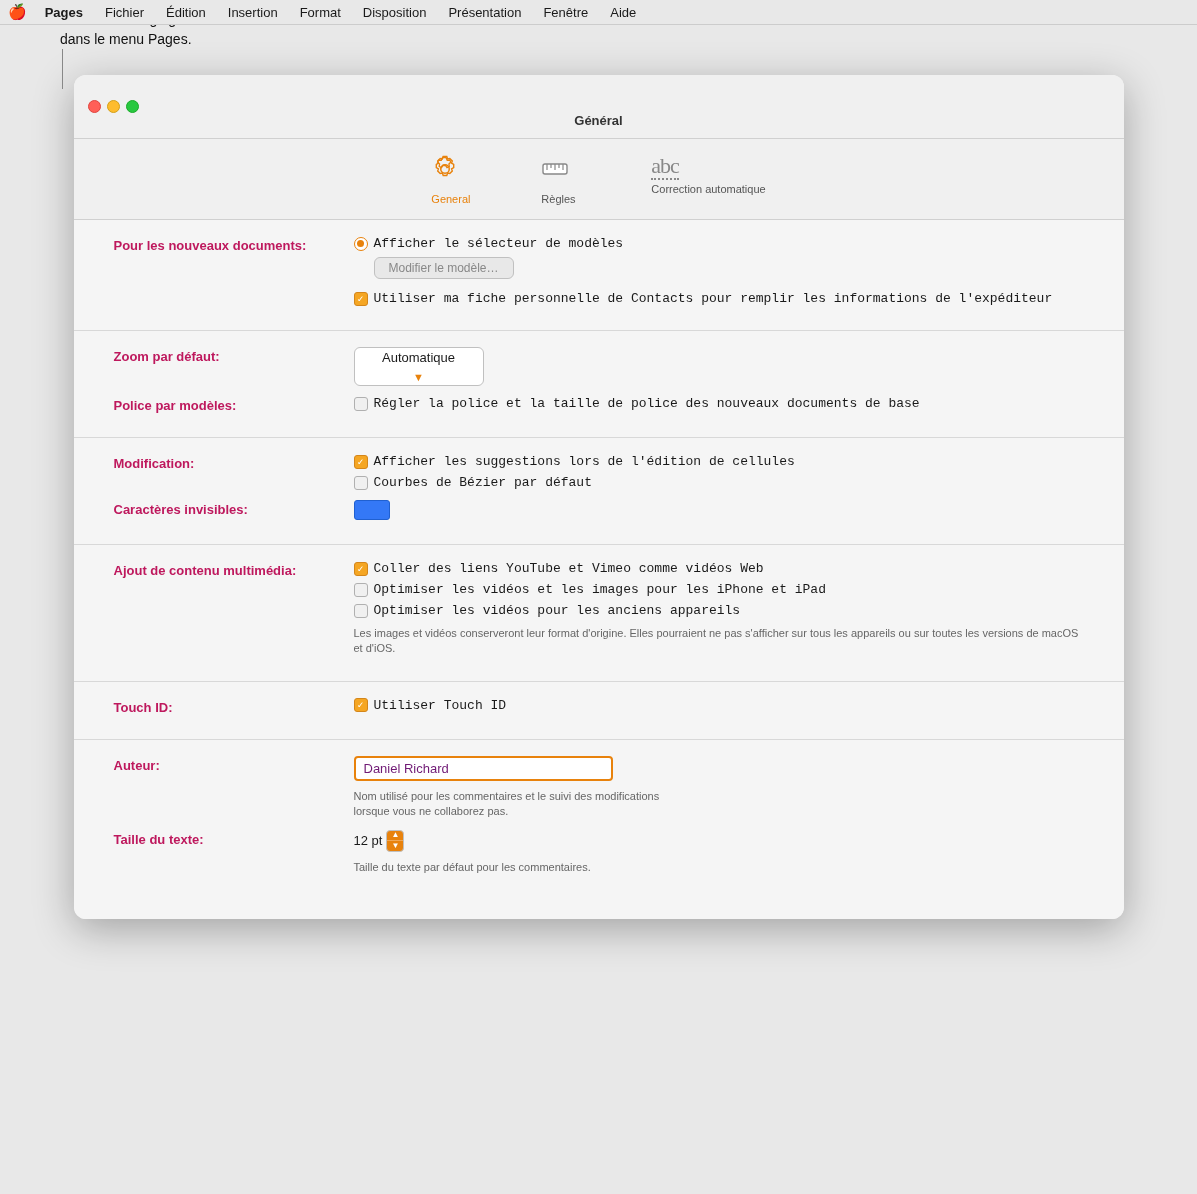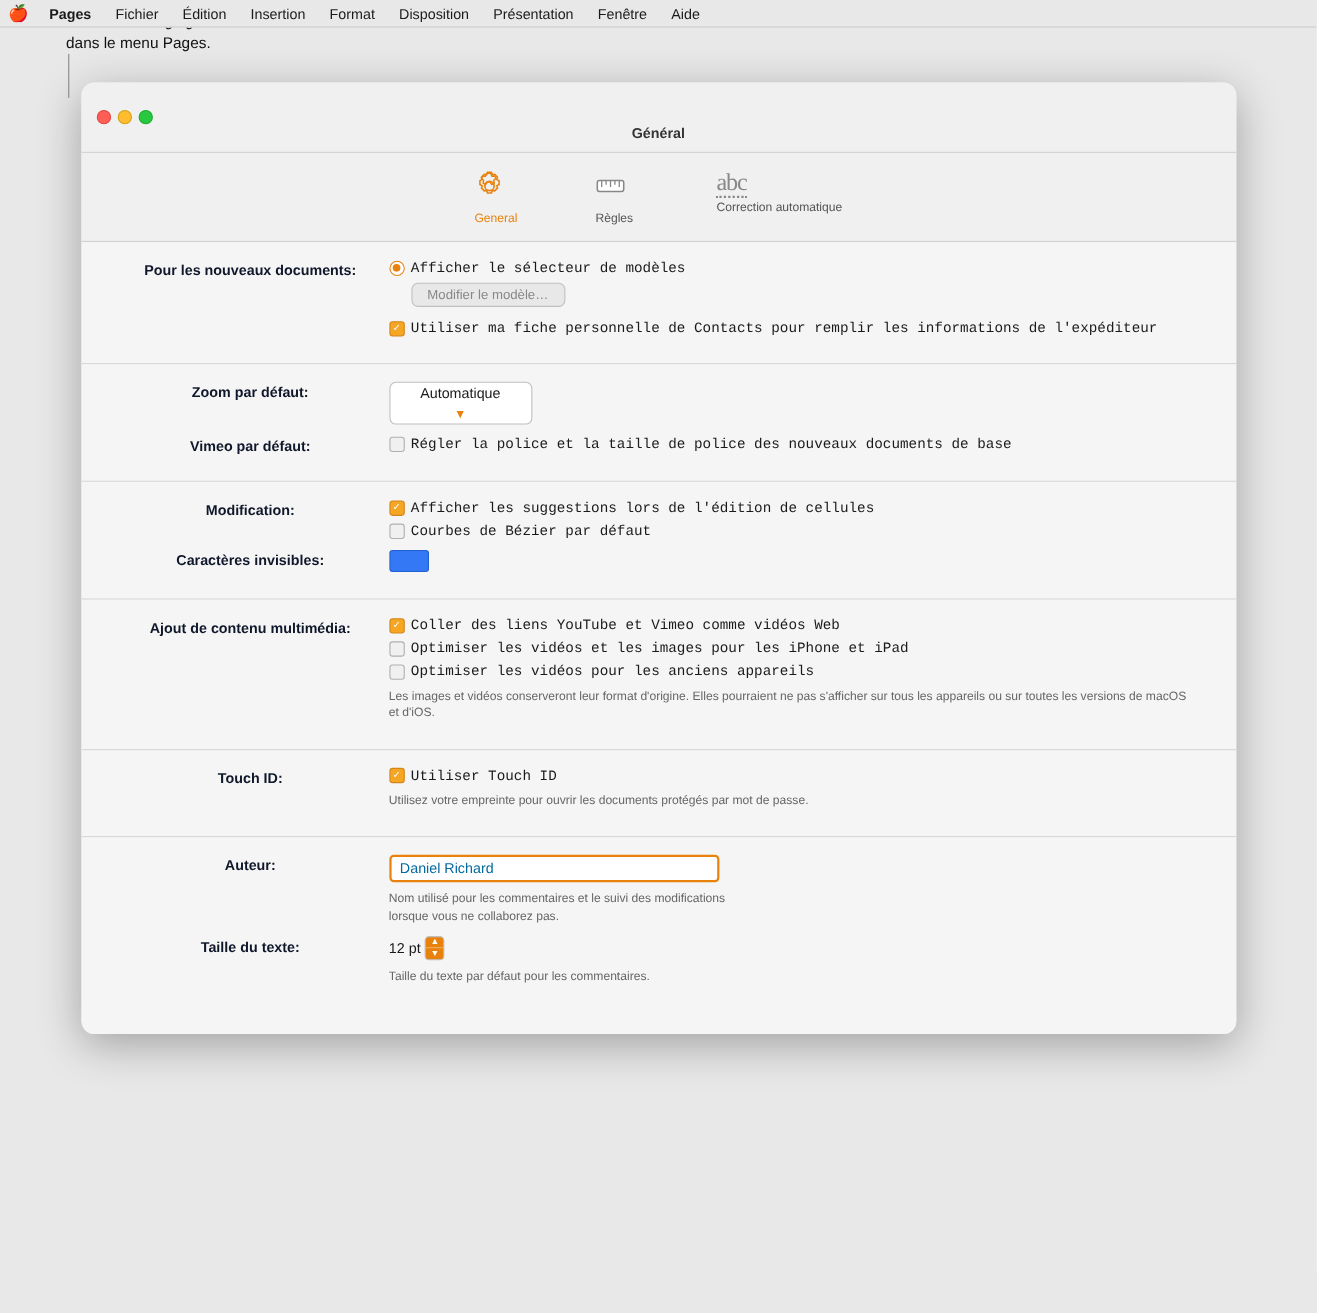--- a/index.html
+++ b/index.html
@@ -146,26 +146,26 @@
 
     
     .form-row {
       display: flex;
       align-items: flex-start;
       margin-bottom: 8px;
     }
     .form-label {
       font-weight: 700;
       font-size: 13px;
-      text-align: center;
+      text-align: left;
       width: 240px;
       min-width: 240px;
       padding-right: 12px;
       padding-top: 2px;
-      color: #0f172a;
+      color: #be185d;
     }
     .form-controls {
       flex: 1;
       display: flex;
       flex-direction: column;
       gap: 6px;
     }
 
     
     .control-row {
@@ -264,22 +264,22 @@
       border: 1px solid #2060d0;
     }
 
     
     .text-input {
       border: 2px solid #e8820c;
       border-radius: 4px;
       padding: 3px 8px;
       font-size: 13px;
       background: white;
-      color: #0369a1;
-      width: 300px;
+      color: #701a75;
+      width: 259px;
       outline: none;
     }
 
     
     .stepper-group {
       display: flex;
       align-items: center;
       gap: 4px;
     }
     .stepper-value {
@@ -414,21 +414,21 @@
       <div class="form-row" style="margin-bottom:10px;">
         <div class="form-label">Zoom par défaut:</div>
         <div class="form-controls">
           <div class="dropdown" style="width: fit-content; min-width:130px;flex-direction:column;">
             <span>Automatique</span>
             <span class="dropdown-arrow">▼</span>
           </div>
         </div>
       </div>
       <div class="form-row">
-        <div class="form-label">Vimeo par défaut:</div>
+        <div class="form-label">Police par modèles:</div>
         <div class="form-controls">
           <div class="control-row">
             <div class="checkbox unchecked"></div>
             <span>Régler la police et la taille de police des nouveaux documents de base</span>
           </div>
         </div>
       </div>
     </div>
 
     <div class="section">
@@ -476,21 +476,20 @@
     </div>
 
     <div class="section">
       <div class="form-row">
         <div class="form-label">Touch ID:</div>
         <div class="form-controls">
           <div class="control-row">
             <div class="checkbox checked"></div>
             <span>Utiliser Touch ID</span>
           </div>
-          <div class="info-text">Utilisez votre empreinte pour ouvrir les documents protégés par mot de passe.</div>
         </div>
       </div>
     </div>
 
     <div class="section">
       <div class="form-row">
         <div class="form-label">Auteur:</div>
         <div class="form-controls">
           <input class="text-input" type="text" value="Daniel Richard" style="">
           <div class="info-text">

